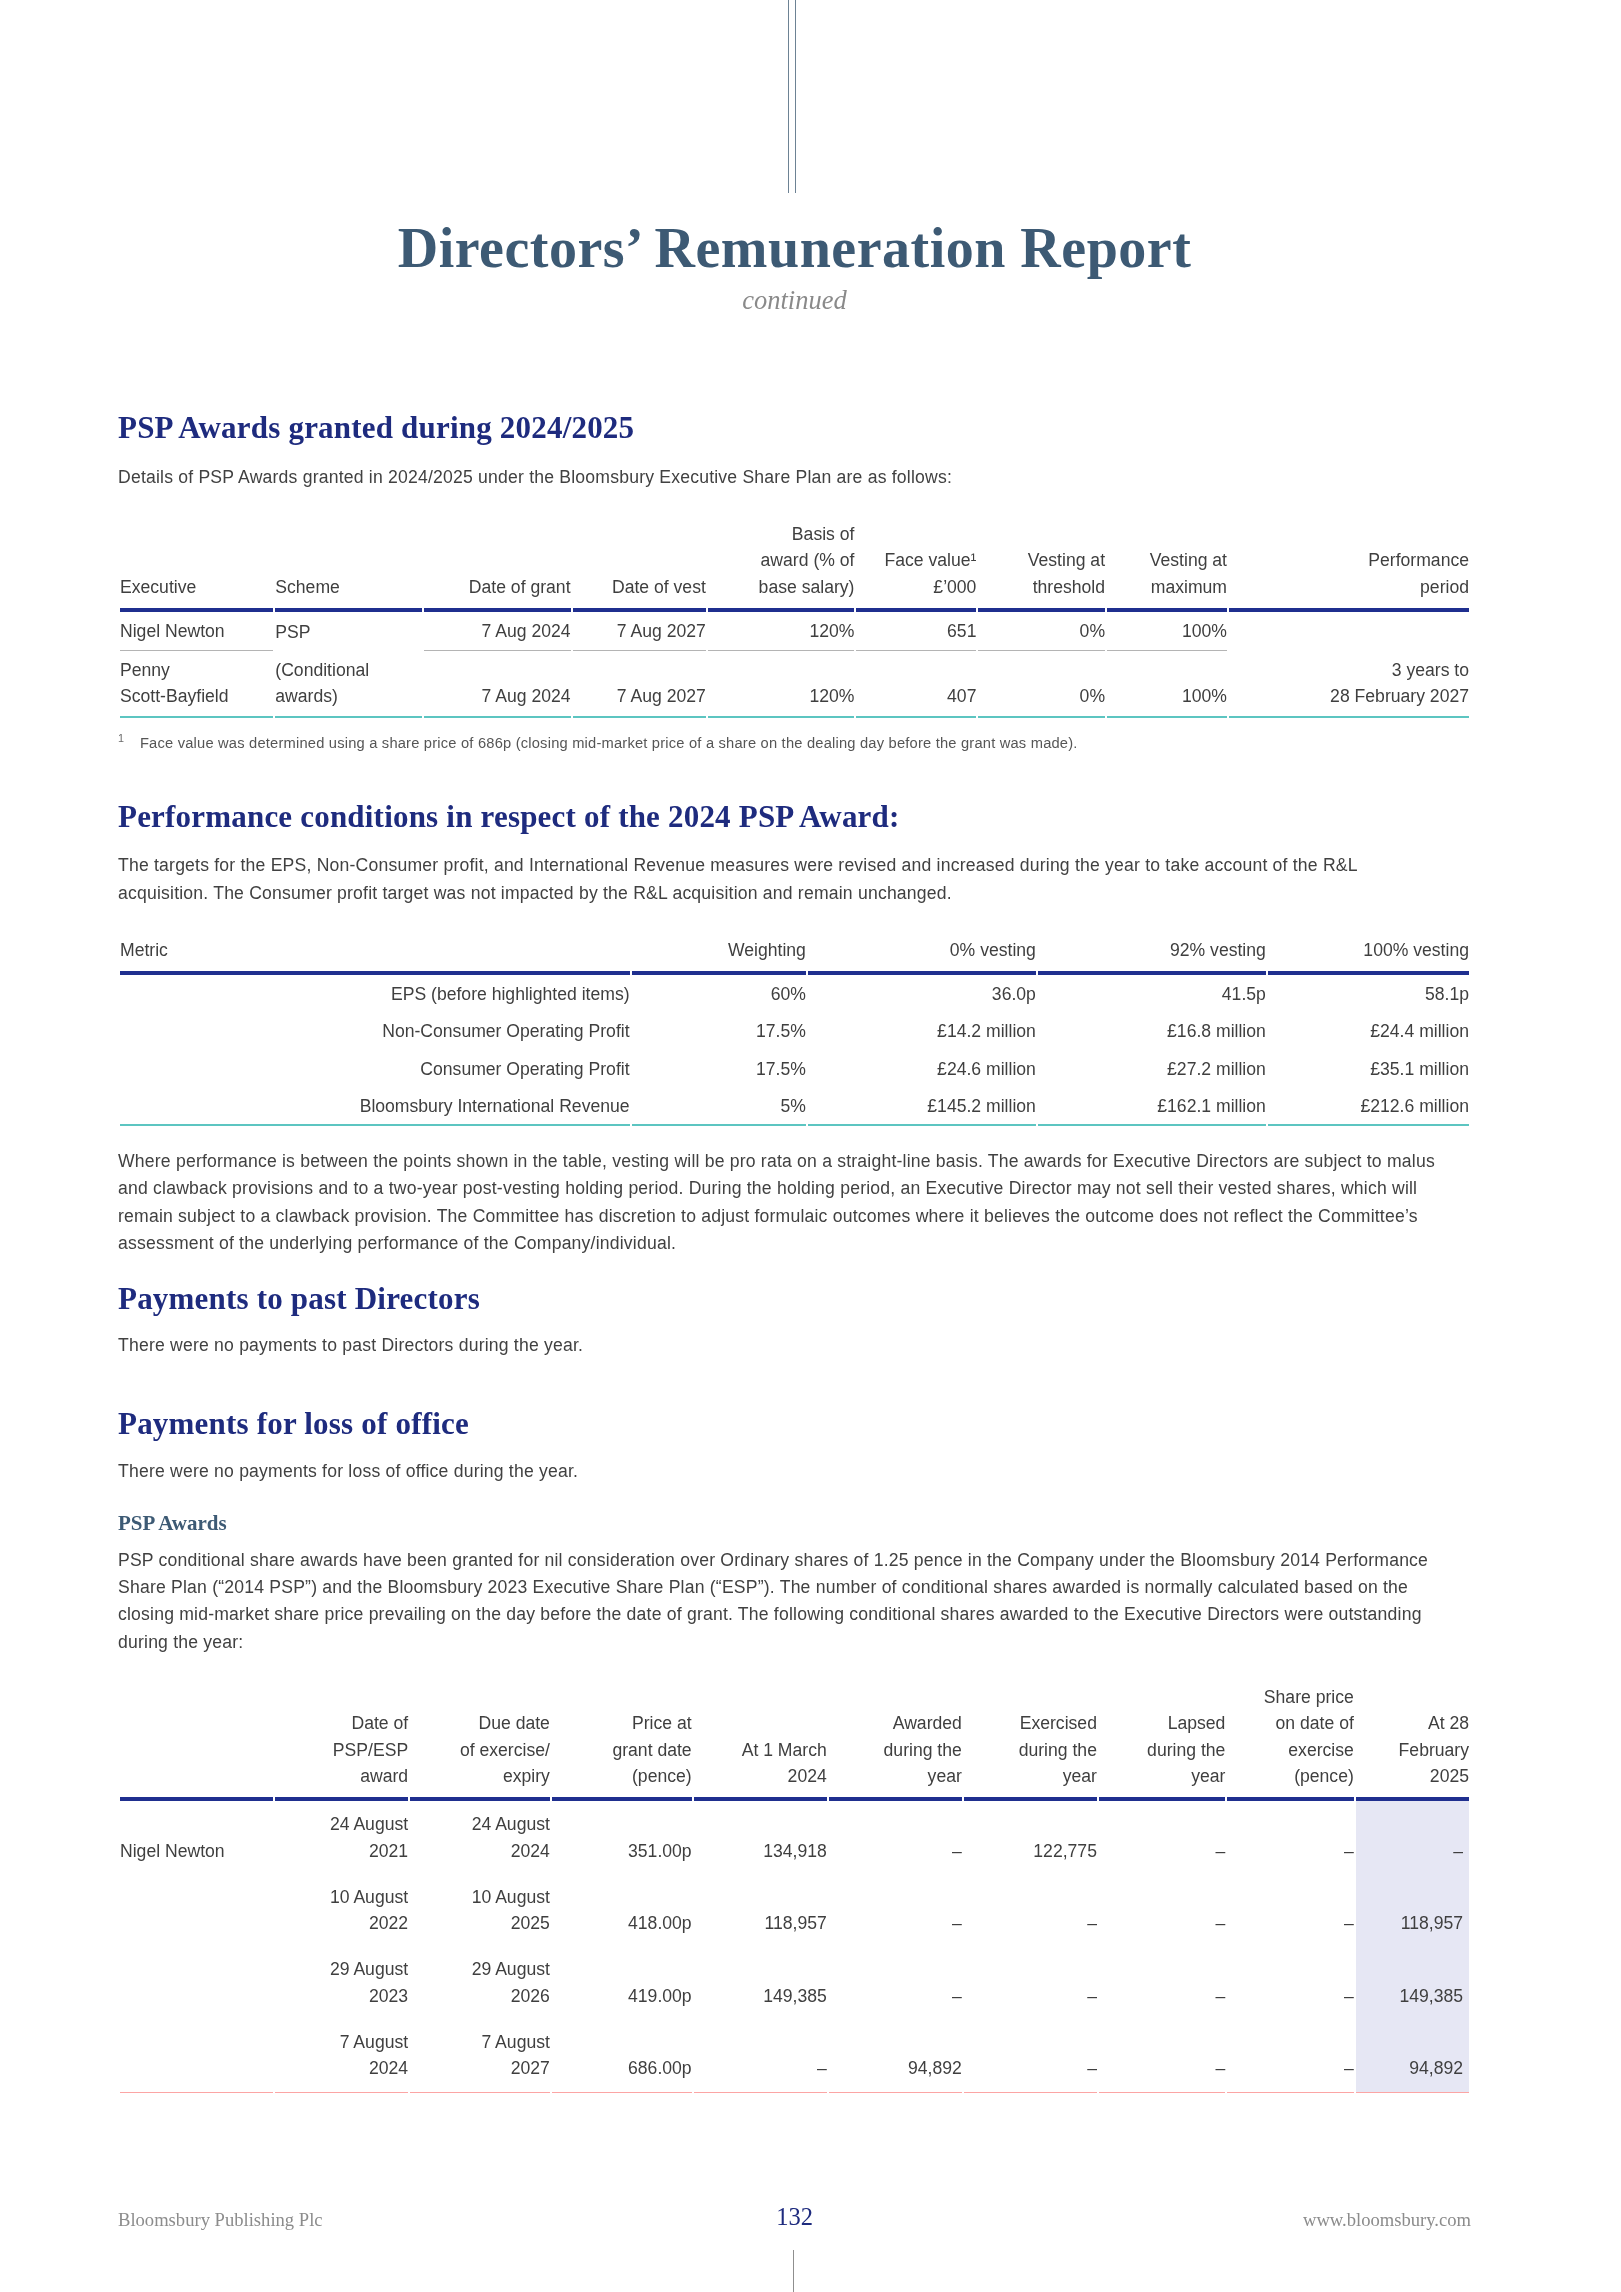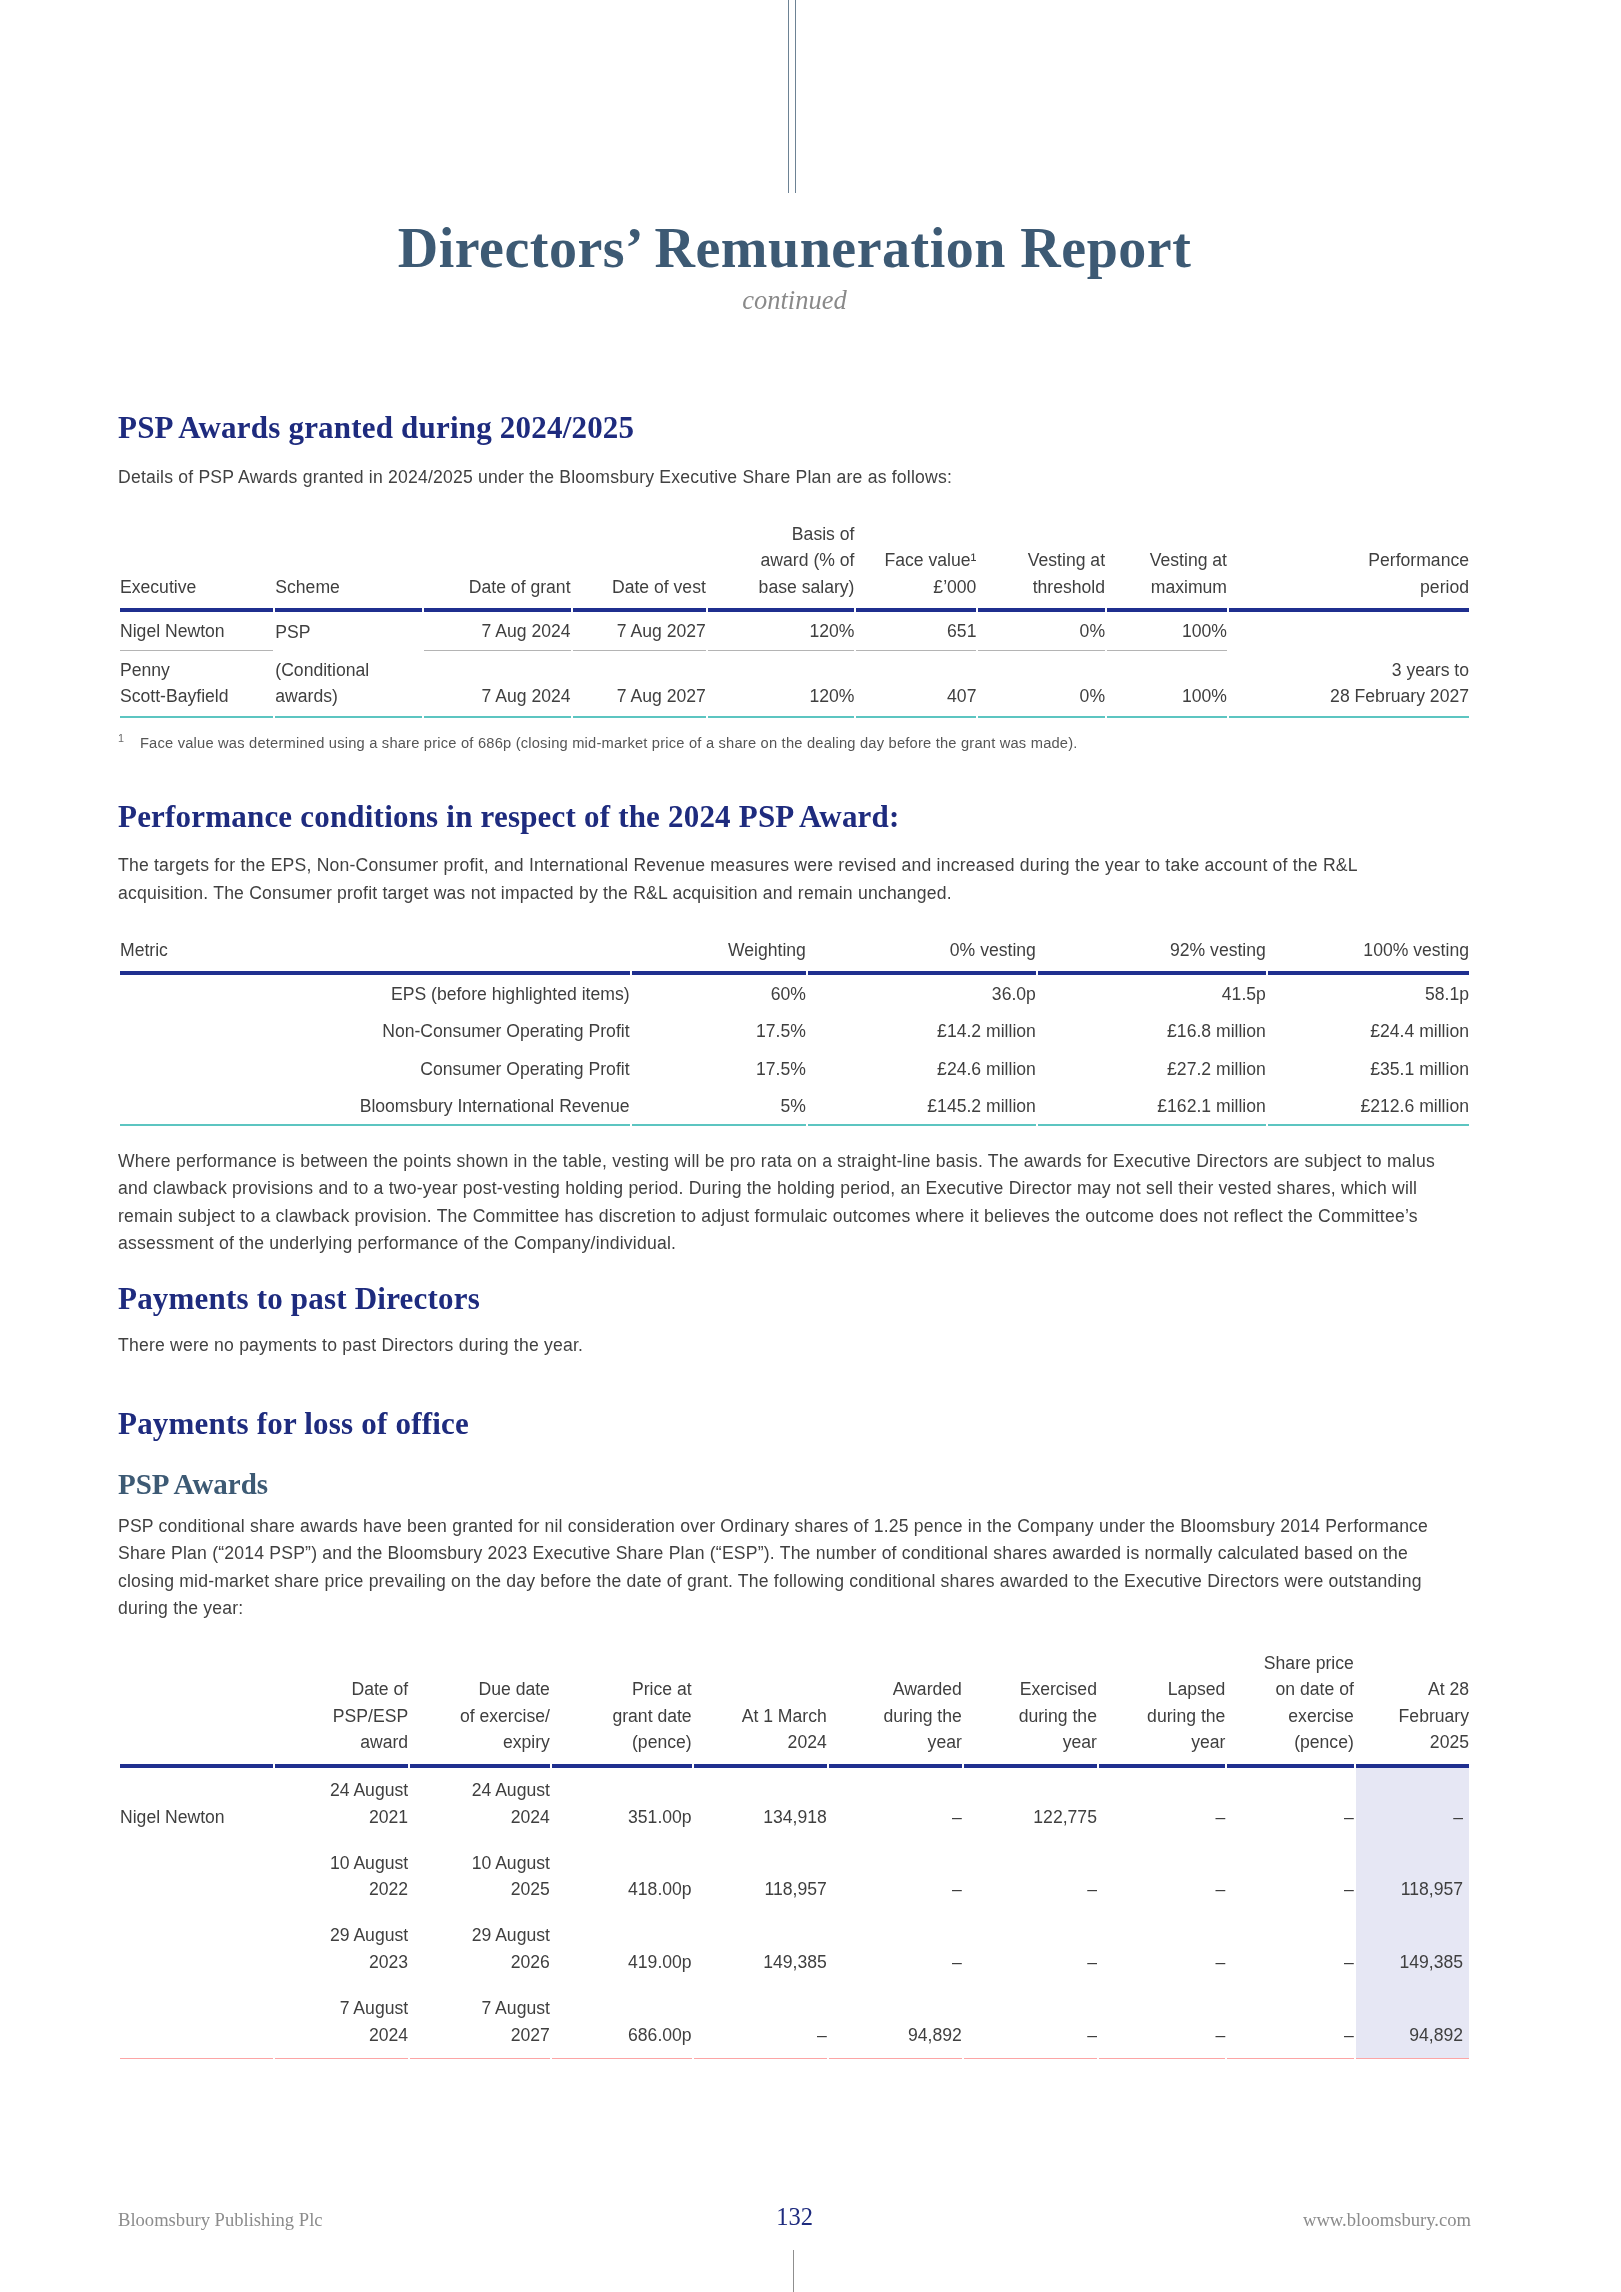--- a/index.html
+++ b/index.html
@@ -55,21 +55,21 @@
     font-family:"Liberation Serif","DejaVu Serif",serif;
     font-weight:700;
     font-size:31px;
     line-height:1.15;
     color:var(--navy);
     letter-spacing:0.2px;
   }
   h3.sub-heading{
     font-family:"Liberation Serif","DejaVu Serif",serif;
     font-weight:700;
-    font-size:29px;
+    font-size:21px;
     line-height:1.15;
     color:var(--steel);
   }
   p.body-text{
     font-size:17.6px;
     line-height:27.4px;
     color:var(--body);
     letter-spacing:0.2px;
     max-width:1318px;
   }
@@ -288,20 +288,21 @@
       <p class="body-text" style="margin-top:21.6px">Where performance is between the points shown in the table, vesting will be pro rata on a straight-line basis. The awards for Executive Directors are subject to malus and clawback provisions and to a two-year post-vesting holding period. During the holding period, an Executive Director may not sell their vested shares, which will remain subject to a clawback provision. The Committee has discretion to adjust formulaic outcomes where it believes the outcome does not reflect the Committee’s assessment of the underlying performance of the Company/individual.</p>
     </section>
 
     <section>
       <h2 class="section-heading" style="margin-top:23px">Payments to past Directors</h2>
       <p class="body-text" style="margin-top:15.7px">There were no payments to past Directors during the year.</p>
     </section>
 
     <section>
       <h2 class="section-heading" style="margin-top:47px">Payments for loss of office</h2>
+      <p class="body-text" style="margin-top:15.7px">There were no payments for loss of office during the year.</p>
     </section>
 
     <section>
       <h3 class="sub-heading" style="margin-top:25.5px">PSP Awards</h3>
       <p class="body-text" style="margin-top:11.8px">PSP conditional share awards have been granted for nil consideration over Ordinary shares of 1.25 pence in the Company under the Bloomsbury 2014 Performance Share Plan (“2014 PSP”) and the Bloomsbury 2023 Executive Share Plan (“ESP”). The number of conditional shares awarded is normally calculated based on the closing mid-market share price prevailing on the day before the date of grant. The following conditional shares awarded to the Executive Directors were outstanding during the year:</p>
 
       <table class="t3">
         <colgroup>
           <col style="width:11.5%">
             <col style="width:10%">

